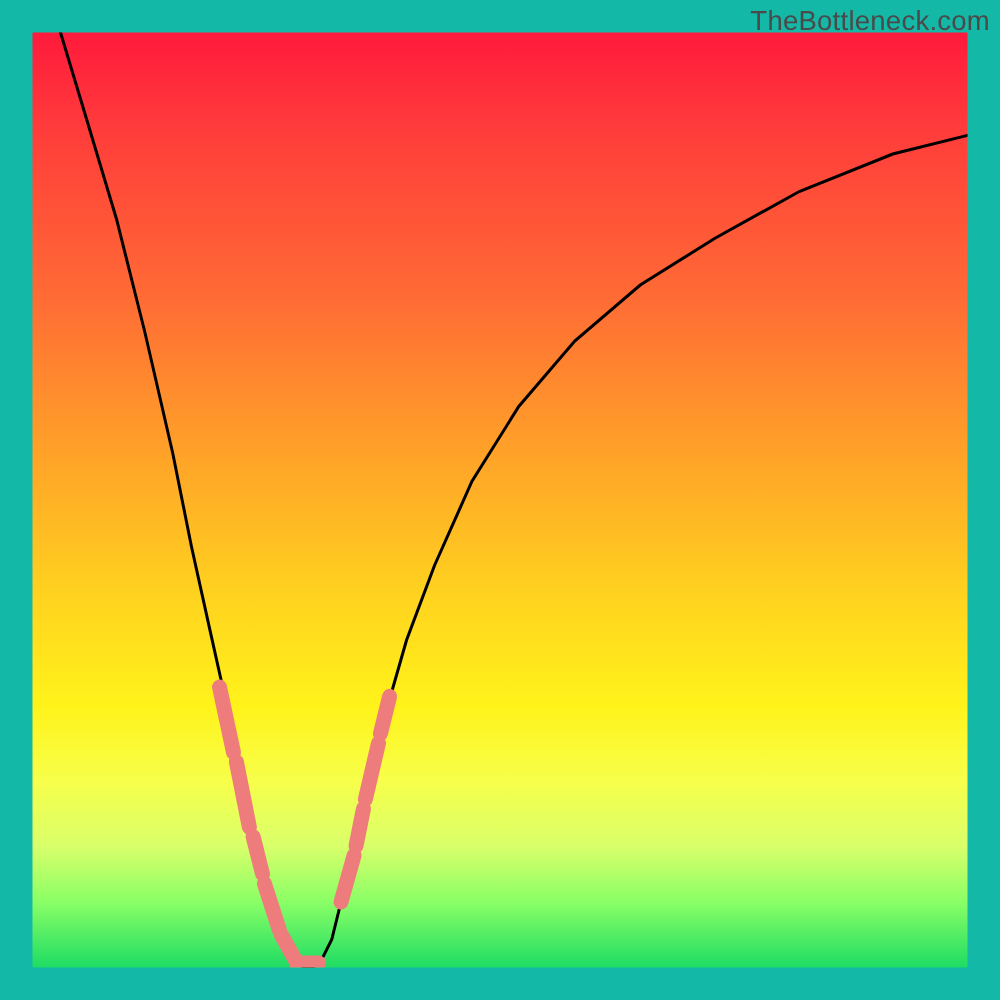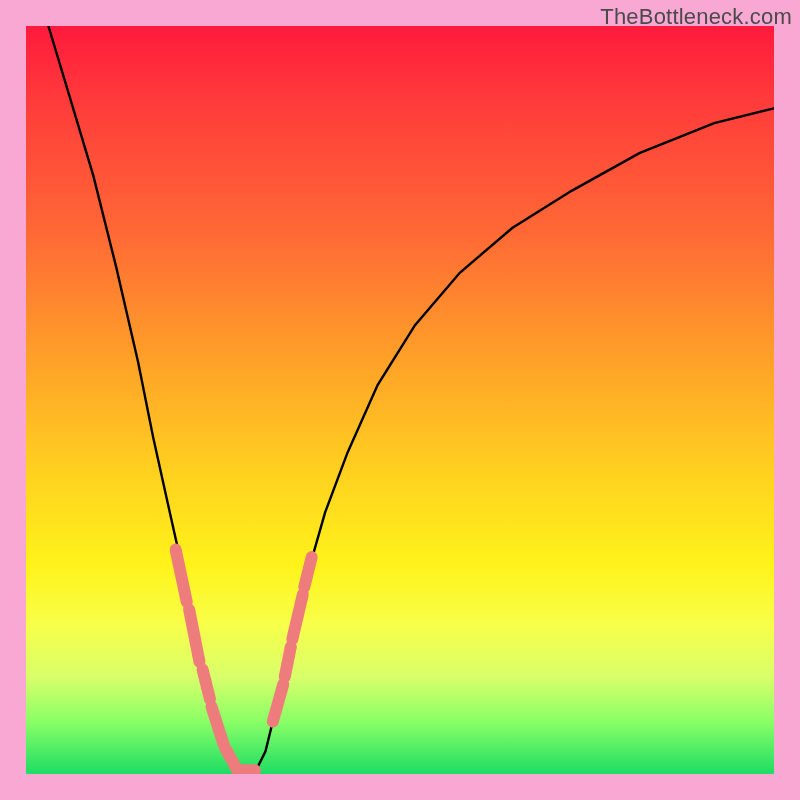--- a/index.html
+++ b/index.html
@@ -10,21 +10,21 @@
     overflow: hidden;
     background: #000;
     font-family: Arial, Helvetica, sans-serif;
   }
   .frame {
     position: absolute;
     left: 0;
     top: 0;
     width: 800px;
     height: 800px;
-    background: #f9a8d4;
+    background: #14b8a6;
   }
   .plot {
     position: absolute;
     left: 26px;
     top: 26px;
     width: 748px;
     height: 748px;
     background: linear-gradient(
       to bottom,
       #ff1a3c 0%,

